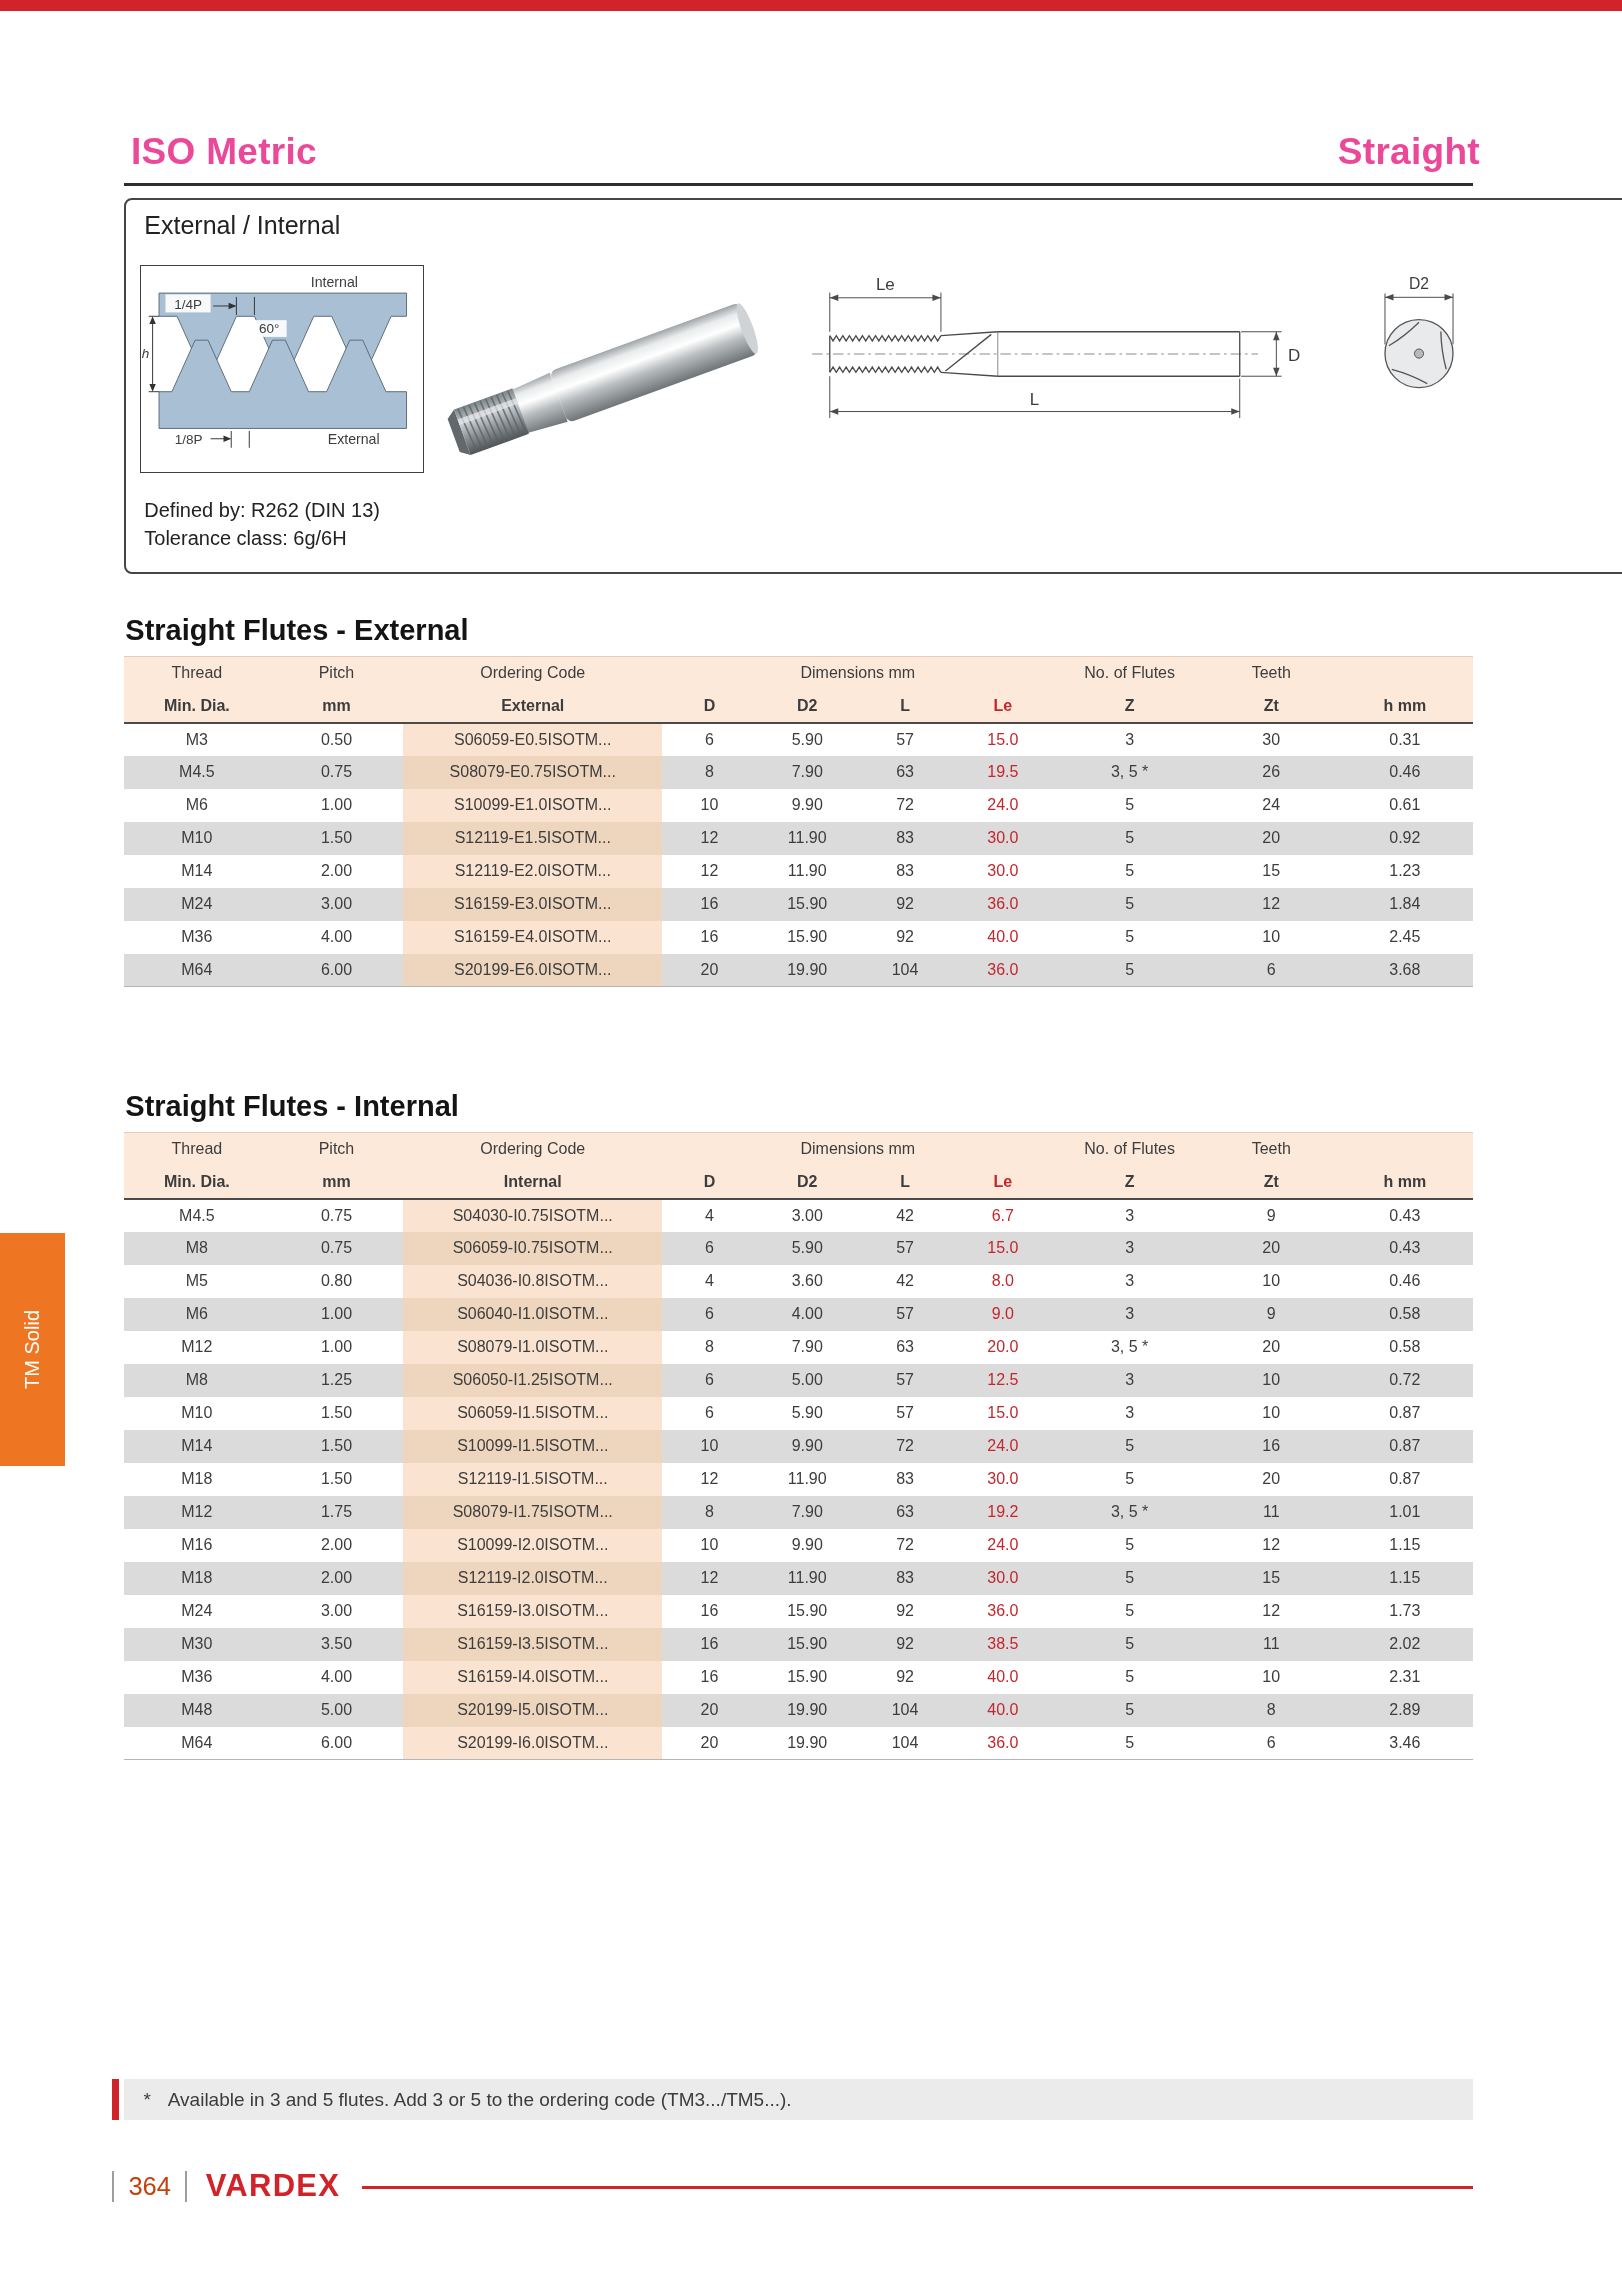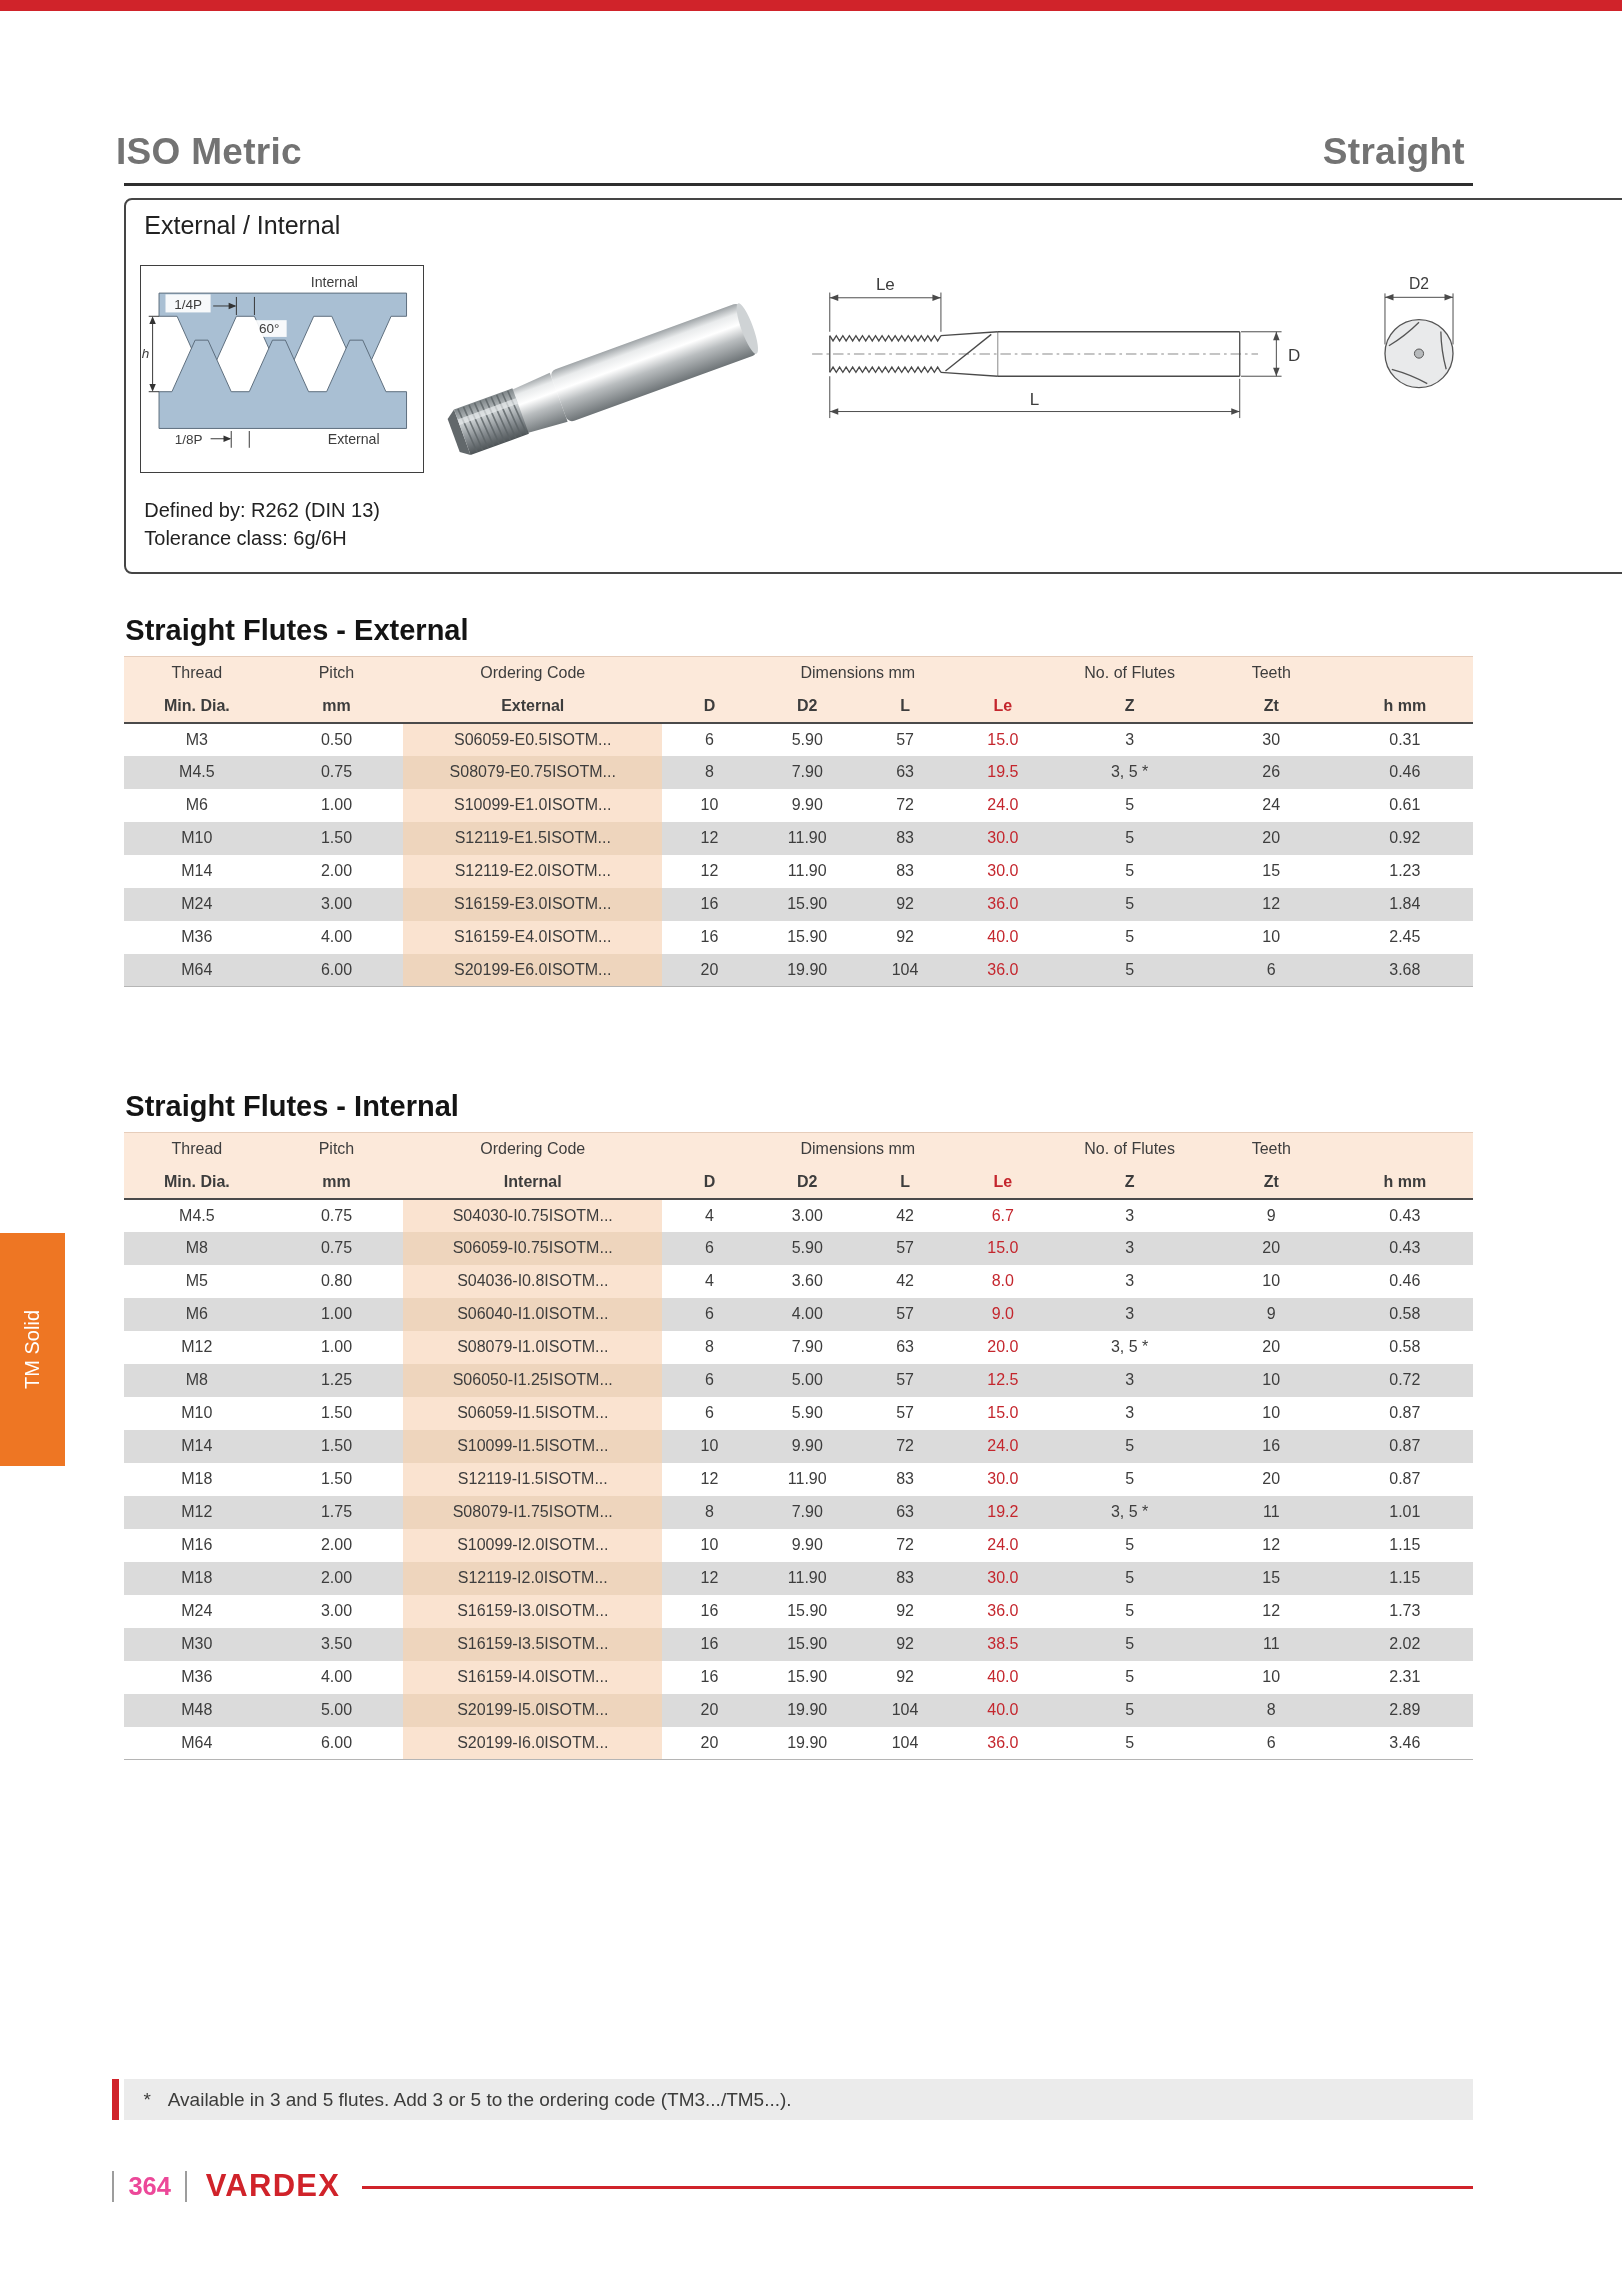--- a/index.html
+++ b/index.html
@@ -2,22 +2,22 @@
 <html style="font-size:10.5px"><head>
 <meta charset="utf-8">
 <style>
   *{box-sizing:border-box;margin:0;padding:0}
   html,body{background:#ffffff}
   body{font-family:"Liberation Sans", sans-serif;}
   .page{position:relative;width:1623px;height:2295px;background:#ffffff;overflow:hidden;}
 
   .top-bar{position:absolute;left:0;top:0;width:1623px;height:11px;background:#d0232a;}
 
-  .header{position:absolute;left:116px;top:131px;width:1349px;display:flex;justify-content:space-between;
-          font-size:37px;font-weight:700;color:#737373;letter-spacing:0.3px;}
+  .header{position:absolute;left:131px;top:131px;width:1349px;display:flex;justify-content:space-between;
+          font-size:37px;font-weight:700;color:#ec4899;letter-spacing:0.3px;}
   .header-rule{position:absolute;left:124px;top:183px;width:1349px;height:3.3px;background:#2e2e2e;}
 
   .diagram-box{position:absolute;left:124px;top:198px;width:1583px;height:376px;
                border:2px solid #454545;border-radius:7.9px;background:#fff;}
   .box-title{position:absolute;left:18.3px;top:10.5px;font-size:25px;color:#222;}
   .profile{position:absolute;left:14.4px;top:65px;width:284px;height:208px;border:1.3px solid #3f3f3f;background:#fff;}
   .profile svg,.tool-photo svg,.tech svg,.endview svg{display:block}
   .tool-photo{position:absolute;left:308px;top:69px;width:353px;height:216px;}
   .tech{position:absolute;left:674px;top:69px;width:563px;height:170px;}
   .endview{position:absolute;left:1247px;top:62px;width:92px;height:157px;}
@@ -47,21 +47,21 @@
   .side-tab span{writing-mode:vertical-rl;transform:rotate(180deg);color:#ffffff;font-size:20px;}
 
   .footnote{position:absolute;left:112px;top:2079px;width:1361px;height:41px;display:flex;}
   .footnote-accent{width:7.2px;background:#d0232a;margin-right:4.6px;}
   .footnote-body{flex:1;background:#ebebeb;display:flex;align-items:center;padding-left:19.6px;
                  font-size:19px;color:#3c3c3b;}
   .footnote-body .marker{margin-right:17px;}
 
   .footer{position:absolute;left:112px;top:2165px;width:1361px;height:42px;display:flex;align-items:center;}
   .vbar{width:2px;height:31px;background:#9d9d9d;}
-  .page-number{font-size:25.5px;font-weight:700;color:#ec4899;margin:0 14.4px;}
+  .page-number{font-size:25.5px;font-weight:400;color:#c2410c;margin:0 14.4px;}
   .brand{font-size:31px;font-weight:700;color:#d0232a;letter-spacing:1.3px;margin-left:18.3px;}
   .footer-rule{flex:1;height:3.3px;background:#d0232a;margin-left:22px;position:relative;top:1.3px;}
 
   .dimtext{fill:#3d3d3d;}
 </style>
 </head>
 <body>
 
 <div class="page">
 

